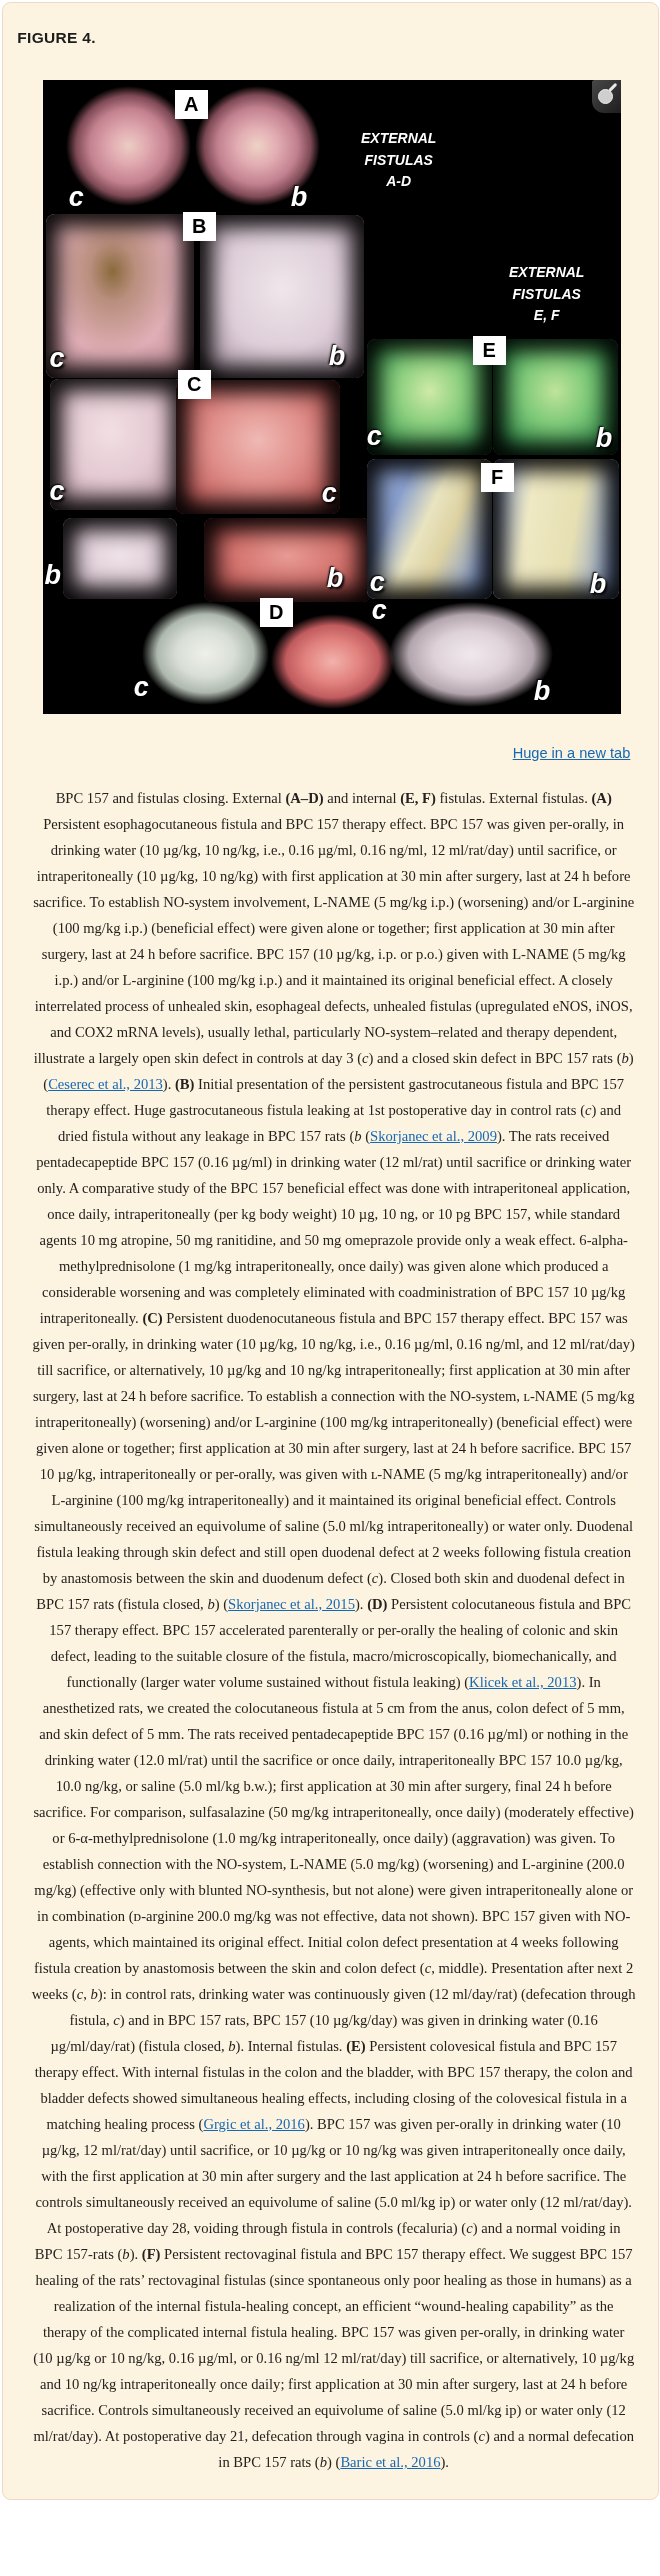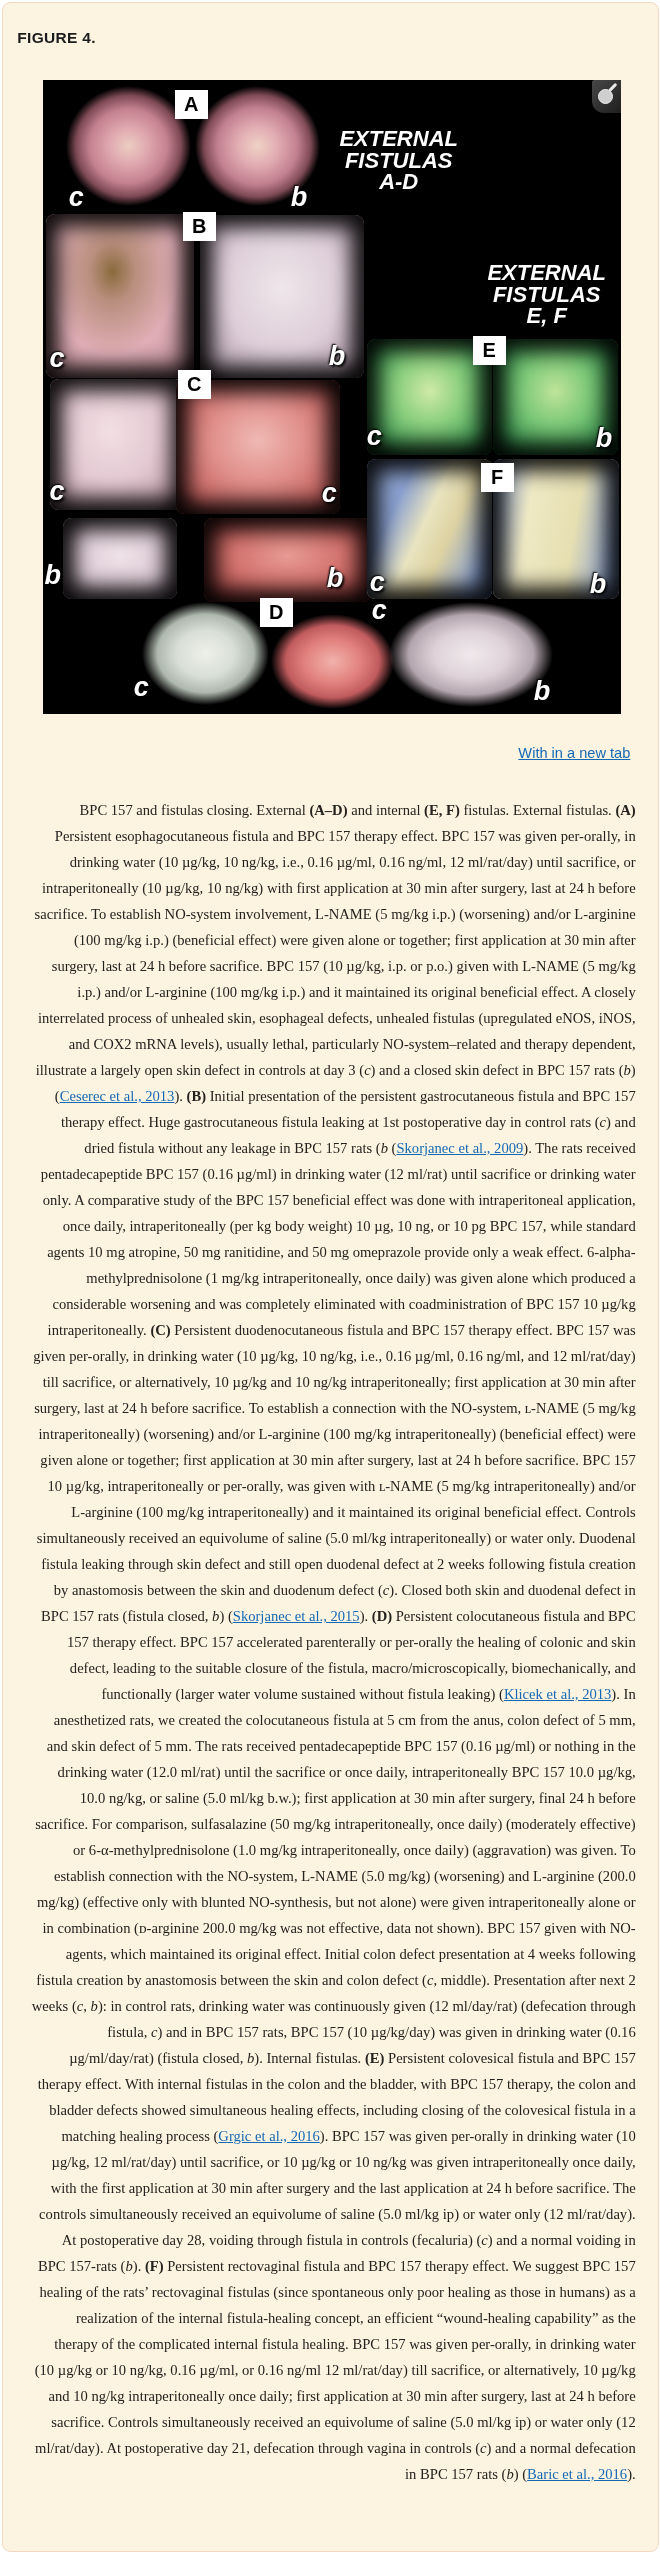--- a/index.html
+++ b/index.html
@@ -7,21 +7,21 @@
     --card-border:#f2d7c2;
     --link-blue:#1668b4;
     --figure-background:#000000;
     --caption-text:#25211e;
     --panel-label-bg:#ffffff;
     --panel-letter:#ffffff;
   }
   html,body{margin:0;padding:0;}
   body{width:661px;background:#ffffff;font-family:"Liberation Sans",sans-serif;}
   .card{margin:1.7px;border:1.7px solid var(--card-border);border-radius:8.6px;
-        background:var(--page-background);padding-bottom:64px;overflow:hidden;}
+        background:var(--page-background);padding-bottom:24px;overflow:hidden;}
   .fig-title{margin:24px 0 0 14.6px;font-size:15.5px;line-height:22.4px;font-weight:600;
         color:#1c1c1c;letter-spacing:0.3px;}
   
   .fig{position:relative;width:578px;height:634px;margin:31px 0 0 40px;
         background:var(--figure-background);cursor:pointer;}
   .photo{position:absolute;}
   .ph-rect{border-radius:8.6px;box-shadow:inset 0 0 20.7px 12px rgba(0,0,0,.92);}
   .ph-round{border-radius:50%;}
   
   .ph-ac{left:23px;top:6px;width:125px;height:120px;
@@ -80,36 +80,36 @@
     background:linear-gradient(100deg,#93a8d6 0%,#efe9c4 30%,#e6dfb2 62%,#8ba1cf 92%);}
   .lt-fc{left:327px;top:487px;}
   .lt-fb{left:547px;top:489px;}
   
   .plabel{position:absolute;width:33px;height:29px;background:var(--panel-label-bg);
     color:#000;font-weight:bold;font-size:20px;display:flex;align-items:center;
     justify-content:center;font-family:"Liberation Sans",sans-serif;}
   .pletter{position:absolute;color:var(--panel-letter);font-weight:bold;font-style:italic;
     font-size:27px;font-family:"Liberation Sans",sans-serif;
     text-shadow:1.7px 1.7px 2.6px #000,-0.9px -0.9px 1.7px #000;}
-  .fh{position:absolute;color:#fff;font-weight:bold;font-style:italic;font-size:22px;
+  .fh{position:absolute;color:#fff;font-weight:bold;font-style:italic;font-size:14px;
     line-height:21.5px;text-align:center;text-shadow:0 0 2.6px #000;}
   .fh-ext{left:270px;top:48px;width:172px;}
   .fh-int{left:418px;top:182px;width:172px;}
   .zoom-btn{position:absolute;top:0;right:0;width:29px;height:33px;
     border-radius:2.6px 0 0 12px;
     background:linear-gradient(135deg,rgba(130,130,130,.55),rgba(35,35,35,.85));}
   .zoom-lens{position:absolute;left:6px;top:8.6px;width:13px;height:13px;border-radius:50%;
     background:#cfcfcf;border:1.7px solid #ededed;}
   .zoom-handle{position:absolute;right:3.4px;top:6px;width:9.5px;height:3.4px;background:#e8e8e8;
     border-radius:1.7px;transform:rotate(-45deg);}
   
   .open-row{margin:31px 28px 0 0;text-align:right;font-size:14.6px;}
   .open-row a{color:var(--link-blue);text-decoration:underline;cursor:pointer;}
-  .caption{margin:36px 26px 0 29px;width:604px;font-family:"Liberation Serif",serif;
-    font-size:14.6px;line-height:26px;color:var(--caption-text);text-align:right;}
+  .caption{margin:24px 26px 0 29px;width:604px;font-family:"Liberation Serif",serif;
+    font-size:14.6px;line-height:26px;color:var(--caption-text);text-align:center;}
   .cap-b{font-weight:bold;}
   .cap-i{font-style:italic;}
   .cap-a{color:var(--link-blue);text-decoration:underline;cursor:pointer;}
 </style>
 </head>
 <body>
 
 <div class="card">
 
   <h2 class="fig-title">FIGURE 4.</h2>
@@ -169,19 +169,19 @@
     <div class="pletter lt-eb">b</div>
 
     <div class="photo ph-rect ph-fc"></div>
     <div class="photo ph-rect ph-fb"></div>
     <div class="plabel lbl-f">F</div>
     <div class="pletter lt-fc">c</div>
     <div class="pletter lt-fb">b</div>
   </div>
 
   <div class="open-row">
-    <a>With in a new tab</a>
+    <a>Huge in a new tab</a>
   </div>
 
   <p class="caption"><span class="cap-p">BPC 157 and fistulas closing. External </span><span class="cap-b">(A–D)</span><span class="cap-p"> and internal </span><span class="cap-b">(E, F)</span><span class="cap-p"> fistulas. External fistulas. </span><span class="cap-b">(A)</span><span class="cap-p"> Persistent esophagocutaneous fistula and BPC 157 therapy effect. BPC 157 was given per-orally, in drinking water (10 µg/kg, 10 ng/kg, i.e., 0.16 µg/ml, 0.16 ng/ml, 12 ml/rat/day) until sacrifice, or intraperitoneally (10 µg/kg, 10 ng/kg) with first application at 30 min after surgery, last at 24 h before sacrifice. To establish NO-system involvement, L-NAME (5 mg/kg i.p.) (worsening) and/or L-arginine (100 mg/kg i.p.) (beneficial effect) were given alone or together; first application at 30 min after surgery, last at 24 h before sacrifice. BPC 157 (10 µg/kg, i.p. or p.o.) given with L-NAME (5 mg/kg i.p.) and/or L-arginine (100 mg/kg i.p.) and it maintained its original beneficial effect. A closely interrelated process of unhealed skin, esophageal defects, unhealed fistulas (upregulated eNOS, iNOS, and COX2 mRNA levels), usually lethal, particularly NO-system–related and therapy dependent, illustrate a largely open skin defect in controls at day 3 (</span><span class="cap-i">c</span><span class="cap-p">) and a closed skin defect in BPC 157 rats (</span><span class="cap-i">b</span><span class="cap-p">) (</span><a class="cap-a">Ceserec et al., 2013</a><span class="cap-p">). </span><span class="cap-b">(B)</span><span class="cap-p"> Initial presentation of the persistent gastrocutaneous fistula and BPC 157 therapy effect. Huge gastrocutaneous fistula leaking at 1st postoperative day in control rats (</span><span class="cap-i">c</span><span class="cap-p">) and dried fistula without any leakage in BPC 157 rats (</span><span class="cap-i">b</span><span class="cap-p"> (</span><a class="cap-a">Skorjanec et al., 2009</a><span class="cap-p">). The rats received pentadecapeptide BPC 157 (0.16 µg/ml) in drinking water (12 ml/rat) until sacrifice or drinking water only. A comparative study of the BPC 157 beneficial effect was done with intraperitoneal application, once daily, intraperitoneally (per kg body weight) 10 µg, 10 ng, or 10 pg BPC 157, while standard agents 10 mg atropine, 50 mg ranitidine, and 50 mg omeprazole provide only a weak effect. 6-alpha-methylprednisolone (1 mg/kg intraperitoneally, once daily) was given alone which produced a considerable worsening and was completely eliminated with coadministration of BPC 157 10 µg/kg intraperitoneally. </span><span class="cap-b">(C)</span><span class="cap-p"> Persistent duodenocutaneous fistula and BPC 157 therapy effect. BPC 157 was given per-orally, in drinking water (10 µg/kg, 10 ng/kg, i.e., 0.16 µg/ml, 0.16 ng/ml, and 12 ml/rat/day) till sacrifice, or alternatively, 10 µg/kg and 10 ng/kg intraperitoneally; first application at 30 min after surgery, last at 24 h before sacrifice. To establish a connection with the NO-system, ʟ-NAME (5 mg/kg intraperitoneally) (worsening) and/or L-arginine (100 mg/kg intraperitoneally) (beneficial effect) were given alone or together; first application at 30 min after surgery, last at 24 h before sacrifice. BPC 157 10 µg/kg, intraperitoneally or per-orally, was given with ʟ-NAME (5 mg/kg intraperitoneally) and/or L-arginine (100 mg/kg intraperitoneally) and it maintained its original beneficial effect. Controls simultaneously received an equivolume of saline (5.0 ml/kg intraperitoneally) or water only. Duodenal fistula leaking through skin defect and still open duodenal defect at 2 weeks following fistula creation by anastomosis between the skin and duodenum defect (</span><span class="cap-i">c</span><span class="cap-p">). Closed both skin and duodenal defect in BPC 157 rats (fistula closed, </span><span class="cap-i">b</span><span class="cap-p">) (</span><a class="cap-a">Skorjanec et al., 2015</a><span class="cap-p">). </span><span class="cap-b">(D)</span><span class="cap-p"> Persistent colocutaneous fistula and BPC 157 therapy effect. BPC 157 accelerated parenterally or per-orally the healing of colonic and skin defect, leading to the suitable closure of the fistula, macro/microscopically, biomechanically, and functionally (larger water volume sustained without fistula leaking) (</span><a class="cap-a">Klicek et al., 2013</a><span class="cap-p">). In anesthetized rats, we created the colocutaneous fistula at 5 cm from the anus, colon defect of 5 mm, and skin defect of 5 mm. The rats received pentadecapeptide BPC 157 (0.16 µg/ml) or nothing in the drinking water (12.0 ml/rat) until the sacrifice or once daily, intraperitoneally BPC 157 10.0 µg/kg, 10.0 ng/kg, or saline (5.0 ml/kg b.w.); first application at 30 min after surgery, final 24 h before sacrifice. For comparison, sulfasalazine (50 mg/kg intraperitoneally, once daily) (moderately effective) or 6-α-methylprednisolone (1.0 mg/kg intraperitoneally, once daily) (aggravation) was given. To establish connection with the NO-system, L-NAME (5.0 mg/kg) (worsening) and L-arginine (200.0 mg/kg) (effective only with blunted NO-synthesis, but not alone) were given intraperitoneally alone or in combination (ᴅ-arginine 200.0 mg/kg was not effective, data not shown). BPC 157 given with NO-agents, which maintained its original effect. Initial colon defect presentation at 4 weeks following fistula creation by anastomosis between the skin and colon defect (</span><span class="cap-i">c</span><span class="cap-p">, middle). Presentation after next 2 weeks (</span><span class="cap-i">c</span><span class="cap-p">, </span><span class="cap-i">b</span><span class="cap-p">): in control rats, drinking water was continuously given (12 ml/day/rat) (defecation through fistula, </span><span class="cap-i">c</span><span class="cap-p">) and in BPC 157 rats, BPC 157 (10 µg/kg/day) was given in drinking water (0.16 µg/ml/day/rat) (fistula closed, </span><span class="cap-i">b</span><span class="cap-p">). Internal fistulas. </span><span class="cap-b">(E)</span><span class="cap-p"> Persistent colovesical fistula and BPC 157 therapy effect. With internal fistulas in the colon and the bladder, with BPC 157 therapy, the colon and bladder defects showed simultaneous healing effects, including closing of the colovesical fistula in a matching healing process (</span><a class="cap-a">Grgic et al., 2016</a><span class="cap-p">). BPC 157 was given per-orally in drinking water (10 µg/kg, 12 ml/rat/day) until sacrifice, or 10 µg/kg or 10 ng/kg was given intraperitoneally once daily, with the first application at 30 min after surgery and the last application at 24 h before sacrifice. The controls simultaneously received an equivolume of saline (5.0 ml/kg ip) or water only (12 ml/rat/day). At postoperative day 28, voiding through fistula in controls (fecaluria) (</span><span class="cap-i">c</span><span class="cap-p">) and a normal voiding in BPC 157-rats (</span><span class="cap-i">b</span><span class="cap-p">). </span><span class="cap-b">(F)</span><span class="cap-p"> Persistent rectovaginal fistula and BPC 157 therapy effect. We suggest BPC 157 healing of the rats’ rectovaginal fistulas (since spontaneous only poor healing as those in humans) as a realization of the internal fistula-healing concept, an efficient “wound-healing capability” as the therapy of the complicated internal fistula healing. BPC 157 was given per-orally, in drinking water (10 µg/kg or 10 ng/kg, 0.16 µg/ml, or 0.16 ng/ml 12 ml/rat/day) till sacrifice, or alternatively, 10 µg/kg and 10 ng/kg intraperitoneally once daily; first application at 30 min after surgery, last at 24 h before sacrifice. Controls simultaneously received an equivolume of saline (5.0 ml/kg ip) or water only (12 ml/rat/day). At postoperative day 21, defecation through vagina in controls (</span><span class="cap-i">c</span><span class="cap-p">) and a normal defecation in BPC 157 rats (</span><span class="cap-i">b</span><span class="cap-p">) (</span><a class="cap-a">Baric et al., 2016</a><span class="cap-p">).</span></p>
 
 </div>
 
 
 </body></html>

